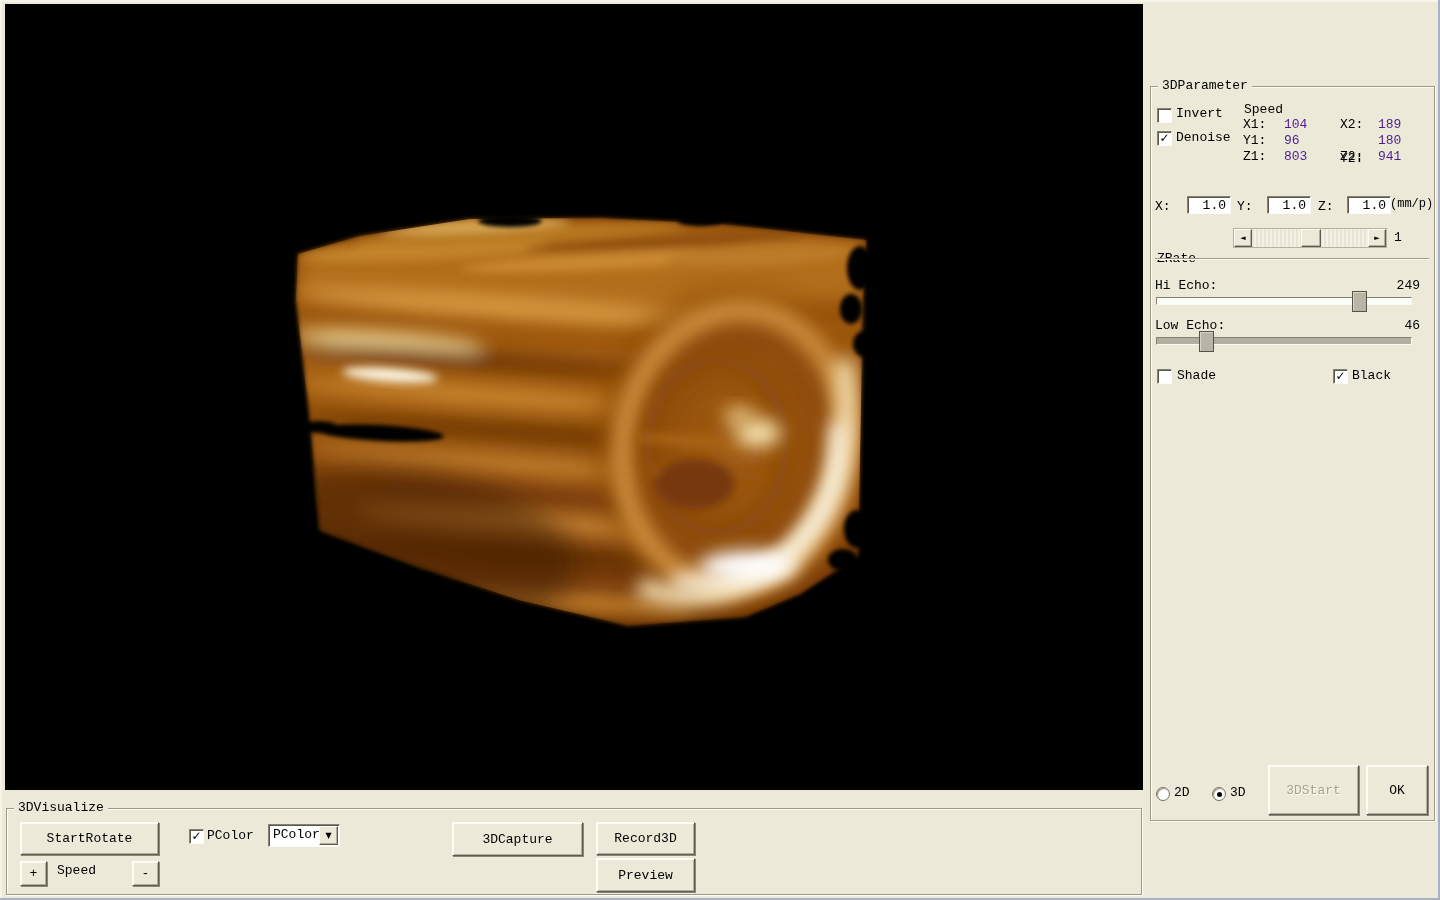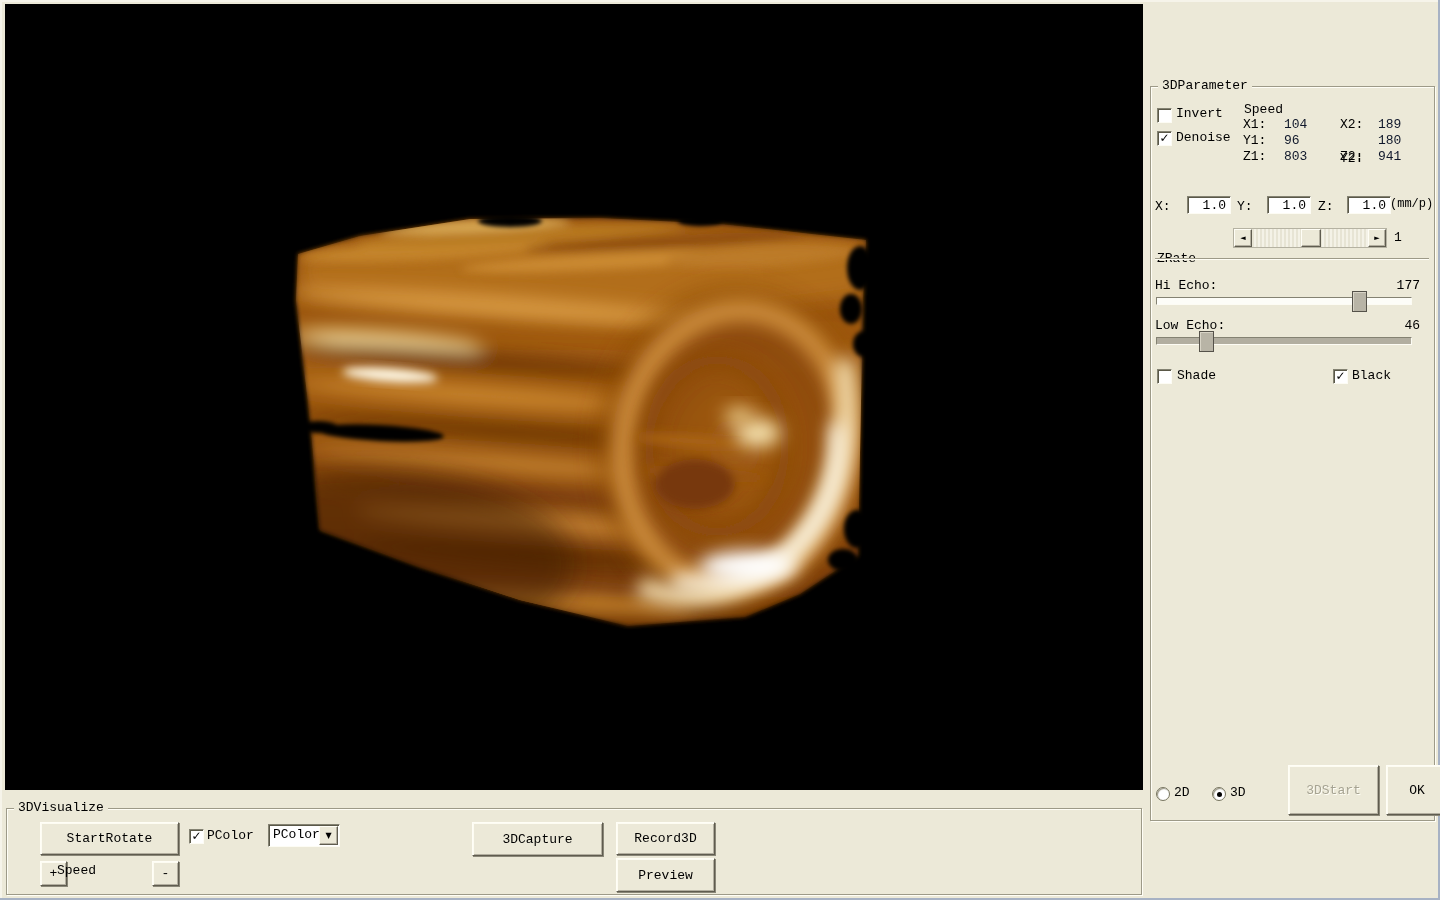--- a/index.html
+++ b/index.html
@@ -9,38 +9,38 @@
   .viewport{position:absolute;left:5px;top:4px;width:1138px;height:786px;background:#000;}
 
   
   .groupbox{position:absolute;border:1px solid #9d9a88;box-shadow:inset 1px 1px 0 #fffef6,1px 1px 0 #fffef6;}
   .gb-title{position:absolute;top:-9px;left:7px;background:#ece9d8;padding:0 4px;line-height:16px;}
 
   
   .btn{position:absolute;background:#ece9d8;border:1px solid;border-color:#fffef6 #5f5c4f #5f5c4f #fffef6;
        box-shadow:inset 1px 1px 0 #fdfcf2,inset -1px -1px 0 #b3afa0,1px 1px 0 #8a8778;
        display:flex;align-items:center;justify-content:center;cursor:pointer;
-       font-family:inherit;font-size:13px;color:#000;margin-left:20px;}
+       font-family:inherit;font-size:13px;color:#000;}
   .btn.disabled{color:#a6a392;text-shadow:1px 1px 0 #fffef6;cursor:default;}
 
   
   .tinput{position:absolute;background:#fff;border:1px solid;border-color:#848272 #fdfcf4 #fdfcf4 #848272;
           box-shadow:inset 1px 1px 0 #5a5848;padding:1px 4px;font-family:inherit;font-size:13px;width:34px;height:14px;text-align:right;}
 
   
   .cb{position:absolute;width:13px;height:13px;background:#fff;border:1px solid;cursor:pointer;
       border-color:#848272 #fdfcf4 #fdfcf4 #848272;box-shadow:inset 1px 1px 0 #5a5848;
       display:flex;align-items:center;justify-content:center;}
   .cb .mark{font-family:"DejaVu Sans",sans-serif;font-size:12px;font-weight:bold;line-height:10px;margin-top:-1px;}
   .radio{position:absolute;width:12px;height:12px;border-radius:50%;background:#fff;cursor:pointer;
          border:1px solid #77755f;box-shadow:inset 1px 1px 1px #9a9784;display:flex;align-items:center;justify-content:center;}
   .radio .dot{width:5px;height:5px;border-radius:50%;background:#000;}
 
   .lbl{position:absolute;white-space:nowrap;}
-  .blue{color:#0f172a;}
+  .blue{color:#4c1d95;}
 
   
   .hsep{position:absolute;height:0;border-top:1px solid #9d9a88;border-bottom:1px solid #fffef6;}
 
   
   .slider{position:absolute;width:254px;height:20px;}
   .slider .track{position:absolute;left:0;top:6px;width:254px;height:6px;border:1px solid;
                  border-color:#848272 #fdfcf4 #fdfcf4 #848272;}
   .track.white{background:#fdfdf8;}
   .track.gray{background:#b2aea0;}
@@ -204,21 +204,21 @@
     <div class="sthumb"></div>
     <div class="sbtn" style="right:0;">
         <span>►</span>
       </div>
   </div>
   <div class="lbl" style="left:1394px;top:230px;">1</div>
 
   <div class="hsep" style="left:1155px;top:258px;width:274px;"></div>
 
   <div class="lbl" style="left:1155px;top:278px;">Hi Echo:</div>
-  <div class="lbl" style="left:1380px;top:278px;width:40px;text-align:right;">177</div>
+  <div class="lbl" style="left:1380px;top:278px;width:40px;text-align:right;">249</div>
   <div class="slider" style="left:1156px;top:291px;">
     <div class="track white"></div>
     <div class="thumb" style="left:196px;"></div>
   </div>
 
   <div class="lbl" style="left:1155px;top:318px;">Low Echo:</div>
   <div class="lbl" style="left:1380px;top:318px;width:40px;text-align:right;">46</div>
   <div class="slider" style="left:1156px;top:331px;">
     <div class="track gray"></div>
     <div class="thumb" style="left:43px;"></div>

